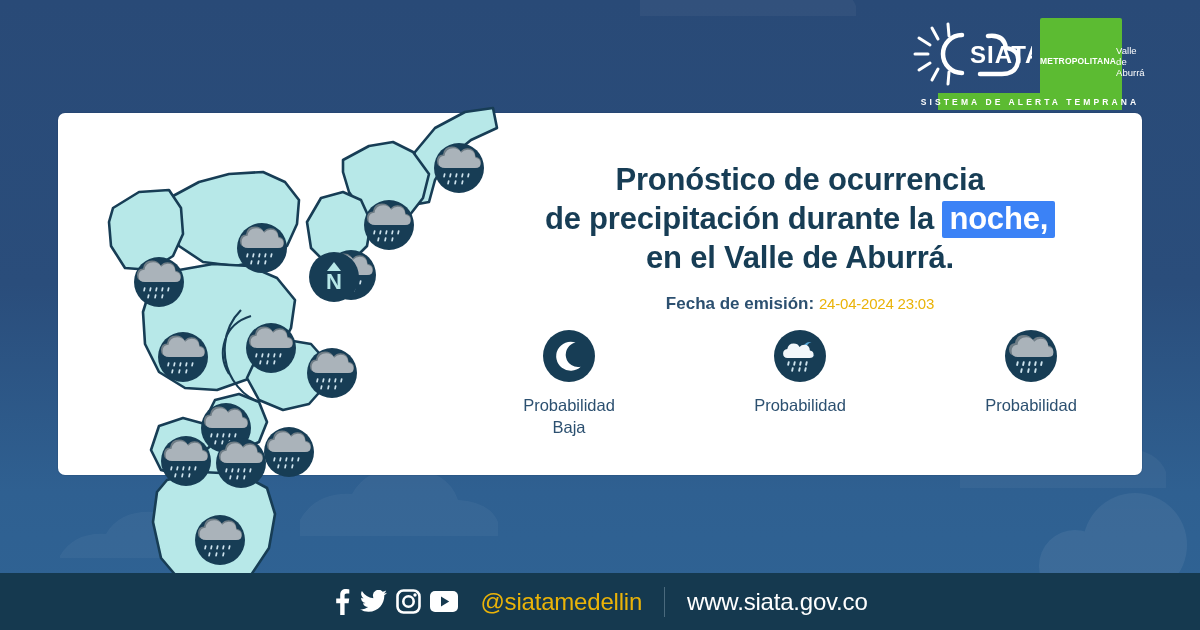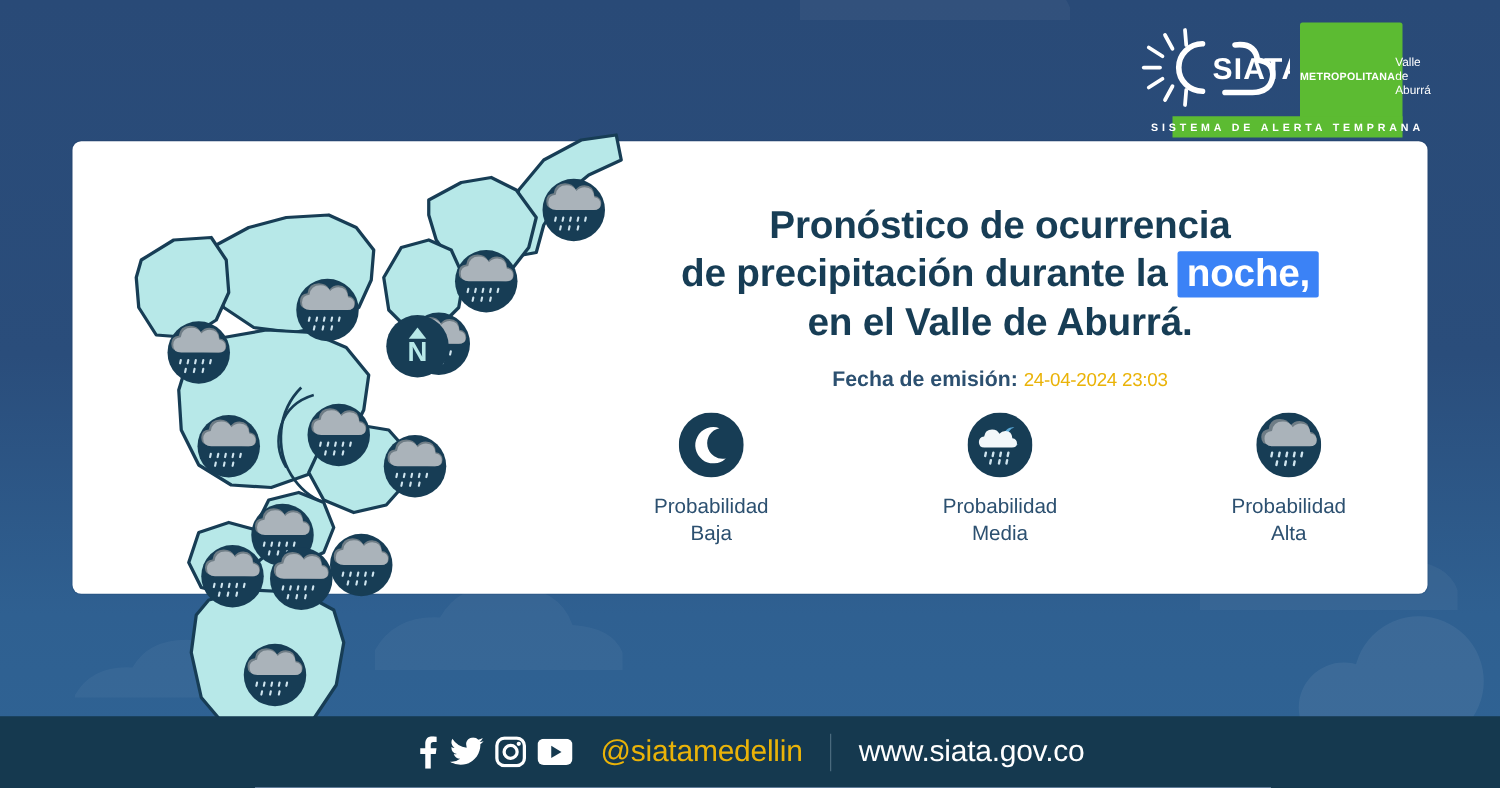--- a/index.html
+++ b/index.html
@@ -245,21 +245,20 @@
             <rect x="26" y="31" width="1.9" height="4.6" rx=".9" transform="rotate(12 26 31)"></rect>
             <rect x="32" y="31" width="1.9" height="4.6" rx=".9" transform="rotate(12 32 31)"></rect>
             <rect x="18" y="37" width="1.9" height="4.6" rx=".9" transform="rotate(12 18 37)"></rect>
             <rect x="25" y="37" width="1.9" height="4.6" rx=".9" transform="rotate(12 25 37)"></rect>
             <rect x="31" y="37" width="1.9" height="4.6" rx=".9" transform="rotate(12 31 37)"></rect>
           </g>
         </svg>
       </div>
       <div class="legend-label">
         <div>Probabilidad</div>
-        <div>Media</div>
       </div>
     </div>
 
     <div class="legend-item">
       <div class="legend-icon">
         <svg viewBox="0 0 52 52" width="52" height="52">
           <circle cx="26" cy="26" r="26" fill="#173d55"></circle>
           <path d="M11 25.5 q-6 0-6-6 q0-5.6 6-6.4 q1-8 9-8 q6 0 8.6 5 q2.6-3.4 7-3.4 q7.6 0 8.2 8.6 q5.4 .8 5.4 6 q0 5-6 5 z" transform="translate(-1,0)" fill="#6f7d86"></path>
           <path d="M13 27 q-6.4 0-6.4-6 q0-5.6 6-6.2 q1-7.6 8.6-7.6 q5.6 0 8 4.6 q2.6-3 6.6-3 q7 0 7.6 8 q5 .8 5 5.6 q0 4.6-5.6 4.6 z" fill="#aab3ba"></path>
           <g fill="#cfe4ee">
@@ -269,21 +268,20 @@
             <rect x="30" y="31" width="1.9" height="4.8" rx=".9" transform="rotate(12 30 31)"></rect>
             <rect x="36" y="31" width="1.9" height="4.8" rx=".9" transform="rotate(12 36 31)"></rect>
             <rect x="16" y="38" width="1.9" height="4.8" rx=".9" transform="rotate(12 16 38)"></rect>
             <rect x="23" y="38" width="1.9" height="4.8" rx=".9" transform="rotate(12 23 38)"></rect>
             <rect x="30" y="38" width="1.9" height="4.8" rx=".9" transform="rotate(12 30 38)"></rect>
           </g>
         </svg>
       </div>
       <div class="legend-label">
         <div>Probabilidad</div>
-        <div>Alta</div>
       </div>
     </div>
   </div>
 
   <div class="logos">
     <div class="siata-logo">
       <svg viewBox="0 0 122 72" width="122" height="72">
         <g stroke="#ffffff" stroke-width="3" stroke-linecap="round" fill="none">
           <line x1="5" y1="36" x2="18" y2="36"></line>
           <line x1="9" y1="20" x2="20" y2="27"></line>

